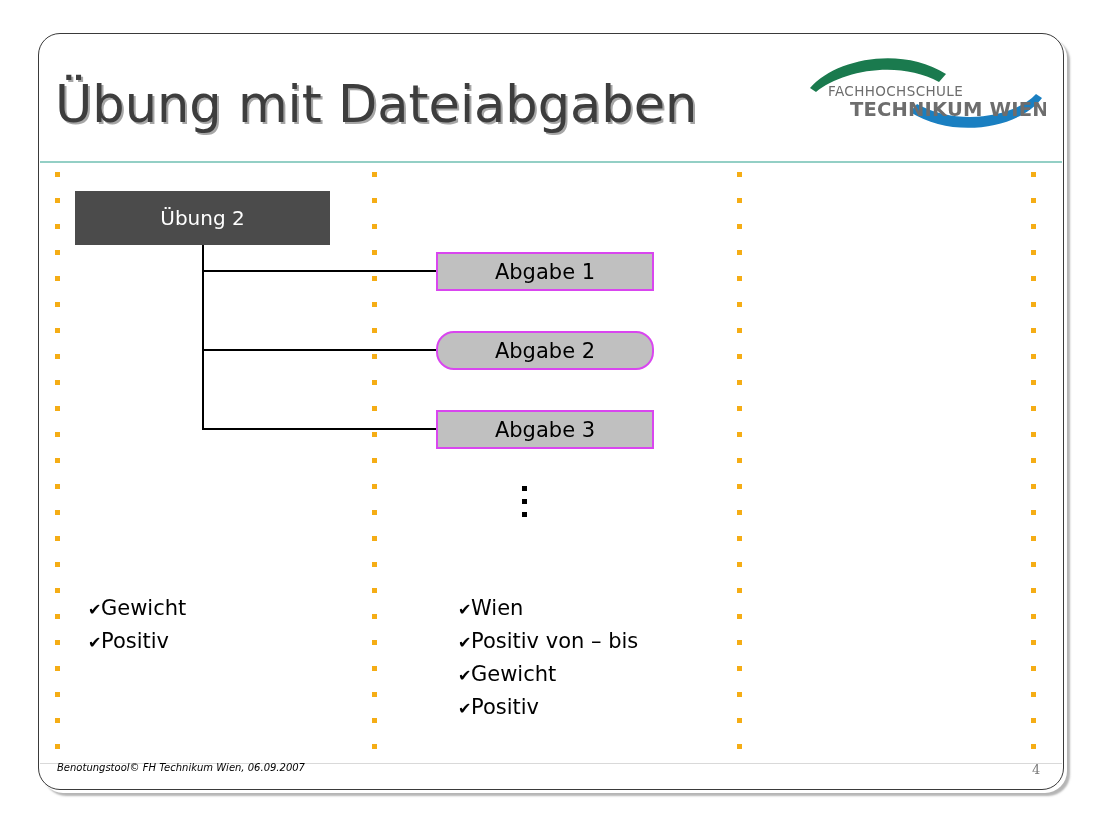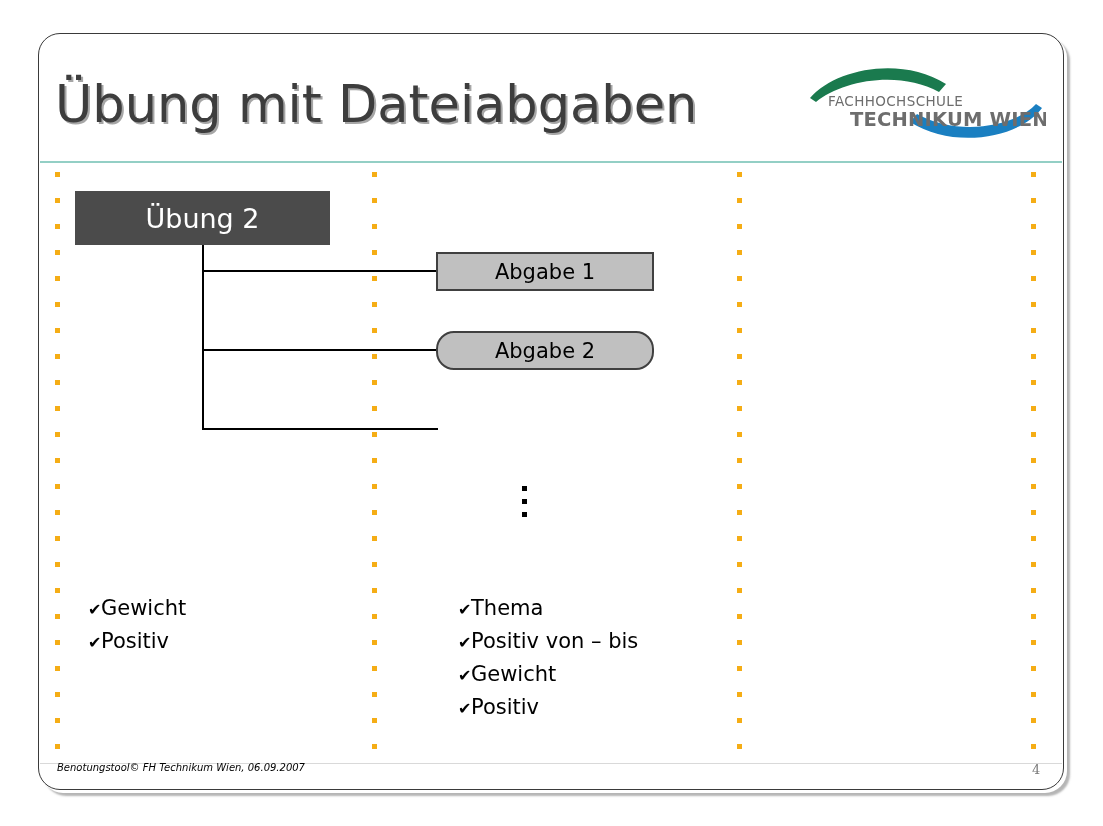--- a/index.html
+++ b/index.html
@@ -59,21 +59,21 @@
     top: 161px;
     width: 1022px;
     height: 2px;
     background: #93cfc5;
   }
 
   
   #logo {
     position: absolute;
     left: 806px;
-    top: 62px;
+    top: 52px;
     width: 240px;
     height: 80px;
   }
 
   
   .dotcol {
     position: absolute;
     top: 172px;
     width: 5px;
     height: 584px;
@@ -87,34 +87,34 @@
   #diagram { position: absolute; left: 0; top: 0; width: 1103px; height: 826px; }
 
   .node-root {
     position: absolute;
     left: 75px;
     top: 191px;
     width: 255px;
     height: 54px;
     background: #4b4b4b;
     color: #ffffff;
-    font-size: 27px;
+    font-size: 20px;
     display: flex;
     align-items: center;
     justify-content: center;
     box-sizing: border-box;
   }
 
   .node-leaf {
     position: absolute;
     left: 436px;
     width: 218px;
     height: 39px;
     background: #c0c0c0;
-    border: 2px solid #404040;
+    border: 2px solid #d946ef;
     color: #000000;
     font-size: 21px;
     display: flex;
     align-items: center;
     justify-content: center;
     box-sizing: border-box;
   }
   #leaf-1 { top: 252px; }
   #leaf-2 { top: 331px; border-radius: 18px; }
   #leaf-3 { top: 410px; }
@@ -241,40 +241,43 @@
   <div class="node-root">
     <span>Übung 2</span>
   </div>
 
   <div class="node-leaf" id="leaf-1">
     <span>Abgabe 1</span>
   </div>
   <div class="node-leaf" id="leaf-2">
     <span>Abgabe 2</span>
   </div>
+  <div class="node-leaf" id="leaf-3">
+    <span>Abgabe 3</span>
+  </div>
 
   <div id="vdots">
     <div class="d"></div>
       <div class="d"></div>
       <div class="d"></div>
   </div>
 </div>
 
 <ul class="blist" id="list-left">
   <li>
     <span class="chk">✔</span><span>Gewicht</span>
   </li>
   <li>
     <span class="chk">✔</span><span>Positiv</span>
   </li>
 </ul>
 
 <ul class="blist" id="list-right">
   <li>
-    <span class="chk">✔</span><span>Thema</span>
+    <span class="chk">✔</span><span>Wien</span>
   </li>
   <li>
     <span class="chk">✔</span><span>Positiv von – bis</span>
   </li>
   <li>
     <span class="chk">✔</span><span>Gewicht</span>
   </li>
   <li>
     <span class="chk">✔</span><span>Positiv</span>
   </li>

